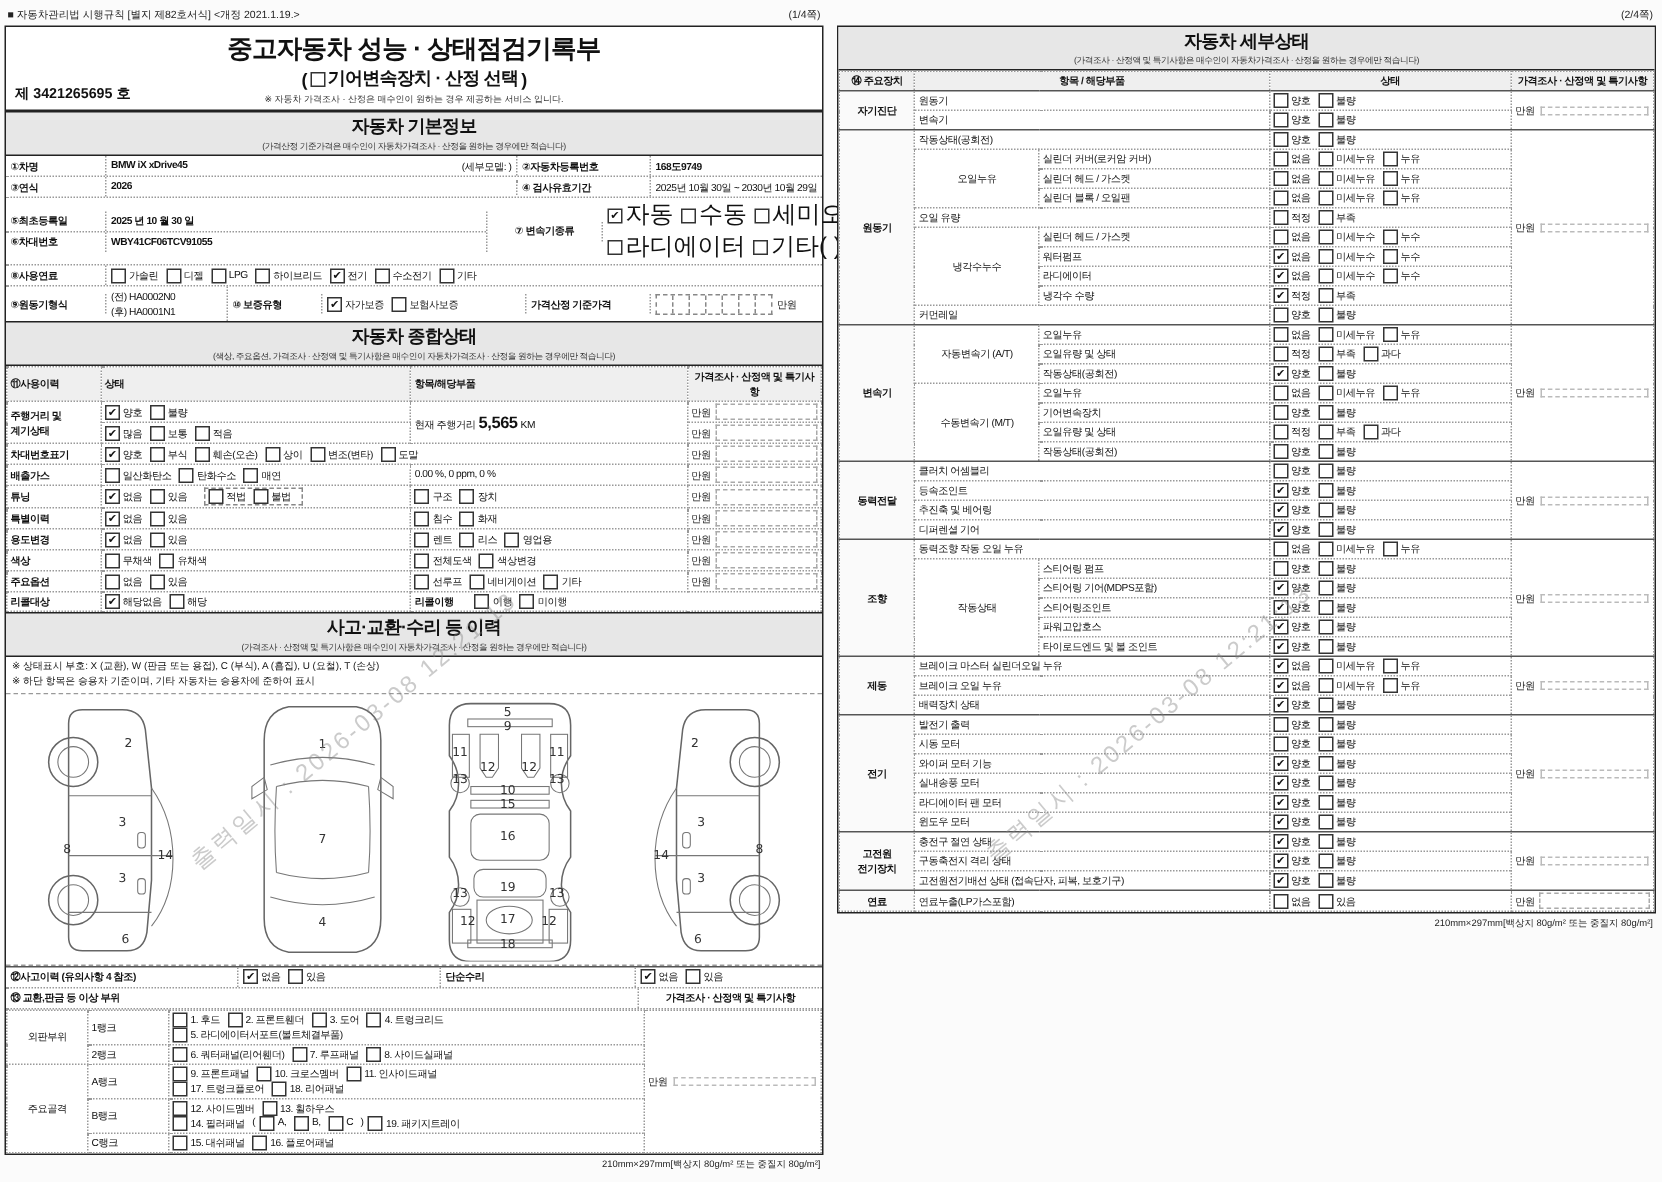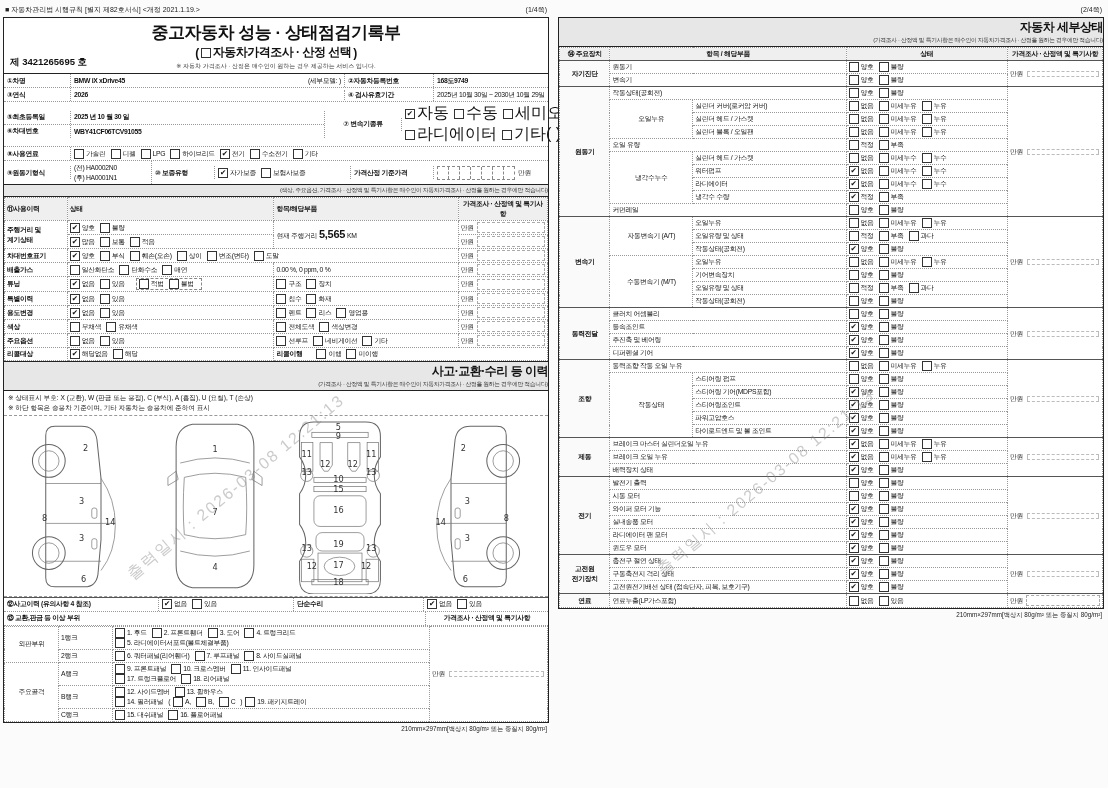--- a/index.html
+++ b/index.html
@@ -7,21 +7,21 @@
   .page{position:absolute;top:4px;width:546px;}
   #page1{left:3px;}
   #page2{left:558px;}
   .meta{display:flex;justify-content:space-between;font-size:7px;color:#222;padding:1px 2px;height:11px;}
   .formbox{border:1.6px solid #222;background:#fff;position:relative;}
   .titleblock{position:relative;border-bottom:1.4px solid #222;padding:3px 0 2px 0;text-align:center;}
   .doc-no{position:absolute;left:6px;bottom:4px;font-weight:bold;font-size:9.5px;}
   .main-title{font-weight:bold;font-size:17px;letter-spacing:-.5px;}
   .sub-title{font-weight:bold;font-size:12px;letter-spacing:-.5px;display:flex;align-items:center;justify-content:center;gap:2px;}
   .title-note{font-size:6px;color:#333;margin-top:1px;}
-  .sec-head{background:#e7e7e7;border-top:1.2px solid #222;border-bottom:1.2px solid #222;text-align:right;padding:1px 0;}
+  .sec-head{background:#e7e7e7;border-top:1.2px solid #222;border-bottom:1.2px solid #222;text-align:center;padding:1px 0;}
   .sec-head:first-child{border-top:none;}
   .sec-title{font-weight:bold;font-size:12px;letter-spacing:-.5px;}
   .sec-sub{font-size:5.8px;color:#333;letter-spacing:-.3px;}
   table{width:100%;border-collapse:collapse;table-layout:fixed;}
   td{border:1px dotted #999;font-size:6.8px;padding:1px 2px;vertical-align:middle;letter-spacing:-.3px;overflow:hidden;}
   .lab{font-weight:bold;}
   .ctr{text-align:center;}
   .cb{width:8px;height:8px;border:1px solid #333;display:inline-flex;align-items:center;justify-content:center;font-size:7.5px;line-height:8px;flex:none;background:#fff;}
   .cb.checked::after{content:"✔";font-weight:bold;}
   .opt{display:inline-flex;align-items:center;gap:2px;margin-right:5px;white-space:nowrap;}
@@ -58,26 +58,30 @@
     <span>■ 자동차관리법 시행규칙 [별지 제82호서식] &lt;개정 2021.1.19.&gt;</span>
     <span>(1/4쪽)</span>
   </div>
   <div class="formbox">
     <div class="titleblock">
       <div class="doc-no">제 3421265695 호</div>
       <div class="main-title">중고자동차 성능 · 상태점검기록부</div>
       <div class="sub-title">
         <span>(</span>
         <span class="cb"></span>
-        <span>자동차가격조사 · 산정 선택</span>
+        <span>기어변속장치 · 산정 선택</span>
         <span>)</span>
       </div>
       <div class="title-note">※ 자동차 가격조사 · 산정은 매수인이 원하는 경우 제공하는 서비스 입니다.</div>
     </div>
 
+    <div class="sec-head">
+      <div class="sec-title">자동차 기본정보</div>
+      <div class="sec-sub">(가격산정 기준가격은 매수인이 자동차가격조사 · 산정을 원하는 경우에만 적습니다)</div>
+    </div>
 
     <div>
       <div class="flexrow">
         <div class="fcell flab" style="width:60px">①차명</div>
         <div class="fcell" style="flex:1;justify-content:space-between">
           <b>BMW iX xDrive45</b>
           <span>(세부모델:    )</span>
         </div>
         <div class="fcell flab" style="width:82px">②자동차등록번호</div>
         <div class="fcell" style="width:108px">
@@ -195,20 +199,21 @@
               <i></i>
               <i></i>
               <i></i>
             </span>
           <span>만원</span>
         </div>
       </div>
     </div>
 
     <div class="sec-head">
+      <div class="sec-title">자동차 종합상태</div>
       <div class="sec-sub">(색상, 주요옵션, 가격조사 · 산정액 및 특기사항은 매수인이 자동차가격조사 · 산정을 원하는 경우에만 적습니다)</div>
     </div>
 
     <table>
       <colgroup>
           <col style="width:62px">
           <col style="width:204px">
           <col style="width:182px">
           <col style="width:88px">
         </colgroup>

